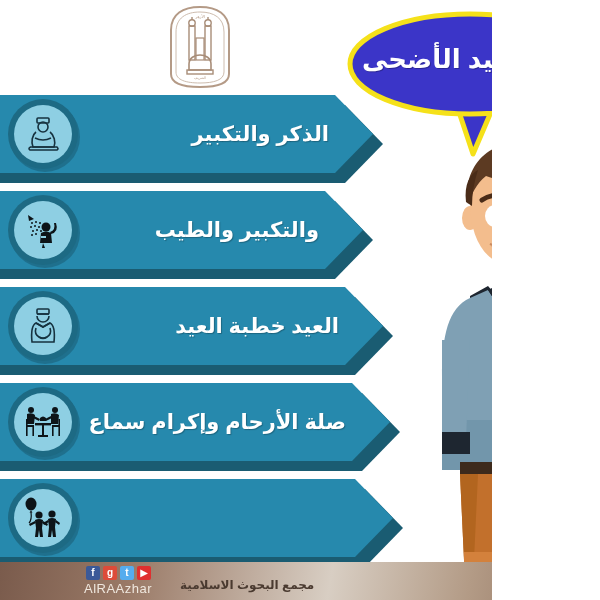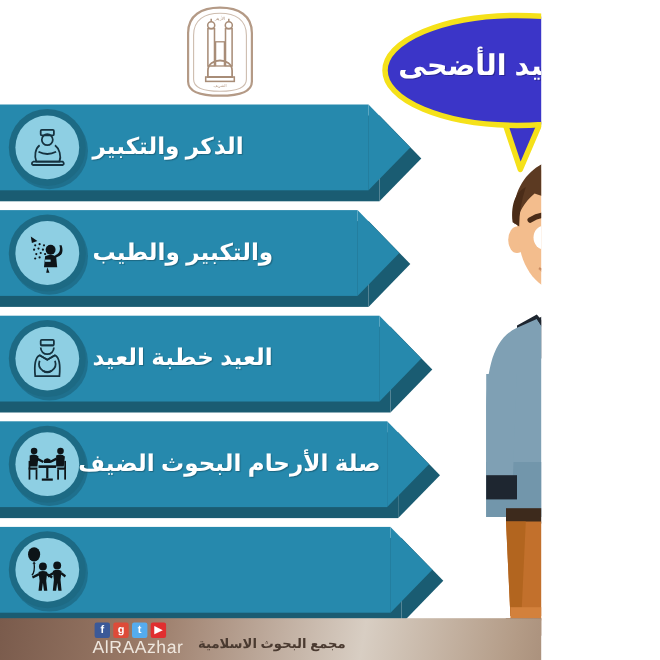--- a/index.html
+++ b/index.html
@@ -31,42 +31,42 @@
       background:#1a5c72;}
   .row .shadow .notch{position:absolute;right:-38px;top:0;width:0;height:0;
       border-top:39px solid transparent;border-bottom:39px solid transparent;
       border-left:38px solid #1a5c72;}
   .row .bar{position:absolute;left:0;top:0;height:78px;background:#2689ad;}
   .row .bar .notch{position:absolute;right:-38px;top:0;width:0;height:0;
       border-top:39px solid transparent;border-bottom:39px solid transparent;
       border-left:38px solid #2689ad;}
   .row .label{position:absolute;top:0;height:78px;line-height:78px;
       color:#ffffff;font-weight:bold;font-size:21px;direction:rtl;
-      text-align:left;white-space:nowrap;
+      text-align:right;white-space:nowrap;
       text-shadow:1px 1px 1px rgba(0,0,0,.25);}
 
   
   .disc{position:absolute;left:8px;top:4px;width:70px;height:70px;border-radius:50%;
       background:#1d6a84;display:flex;align-items:center;justify-content:center;
       box-shadow:2px 3px 0 rgba(0,0,0,.18);}
   .disc .inner{width:58px;height:58px;border-radius:50%;background:#8ecfe3;
       display:flex;align-items:center;justify-content:center;}
   .disc svg{display:block;}
 
   
   .footer{position:absolute;left:0;top:562px;width:600px;height:38px;
       background:linear-gradient(100deg,#7a5b4c 0%,#9a7a67 22%,#d8cec3 55%,#b39b86 78%,#8a6a57 100%);}
   .social{position:absolute;left:86px;top:4px;display:flex;gap:3px;}
   .social span{width:14px;height:14px;border-radius:2px;display:block;
       color:#fff;font-size:10px;font-weight:bold;line-height:14px;text-align:center;}
   .s-fb{background:#3b5998;}
   .s-gp{background:#dd4b39;}
   .s-tw{background:#55acee;}
   .s-yt{background:#e02f2f;}
-  .handle{position:absolute;left:84px;top:19px;color:#efe7de;font-size:16px;
+  .handle{position:absolute;left:84px;top:19px;color:#efe7de;font-size:13px;
       letter-spacing:.5px;}
   .org{position:absolute;left:180px;top:16px;width:260px;text-align:left;
       color:#4a3a30;font-size:12px;direction:rtl;font-weight:bold;}
 </style>
 </head>
 <body>
 
 <div id="poster">
 
   <div class="logo">
@@ -266,21 +266,21 @@
               <rect x="36.4" y="26" width="1.6" height="9"></rect>
               <rect x="36.4" y="18" width="1.6" height="8"></rect>
               <rect x="13" y="22" width="16" height="2.4"></rect>
               <rect x="20" y="24" width="2" height="10"></rect>
               <rect x="16" y="34" width="10" height="2"></rect>
               <path d="M18 17 q3 -3 6 0 l0 3 -6 0 Z"></path>
             </g>
           </svg>
         </div>
       </div>
-      <div class="label" style="left: 84px; width: 262px;">صلة الأرحام البحوث الضيف</div>
+      <div class="label" style="left: 84px; width: 262px;">صلة الأرحام وإكرام سماع</div>
     </div>
 
     <div class="row" id="row4" style="top: 384px; width: 395px;">
       <div class="shadow" style="width: 365px;">
           <i class="notch"></i>
         </div>
       <div class="bar" style="width: 355px;">
           <i class="notch"></i>
         </div>
       <div class="disc">

